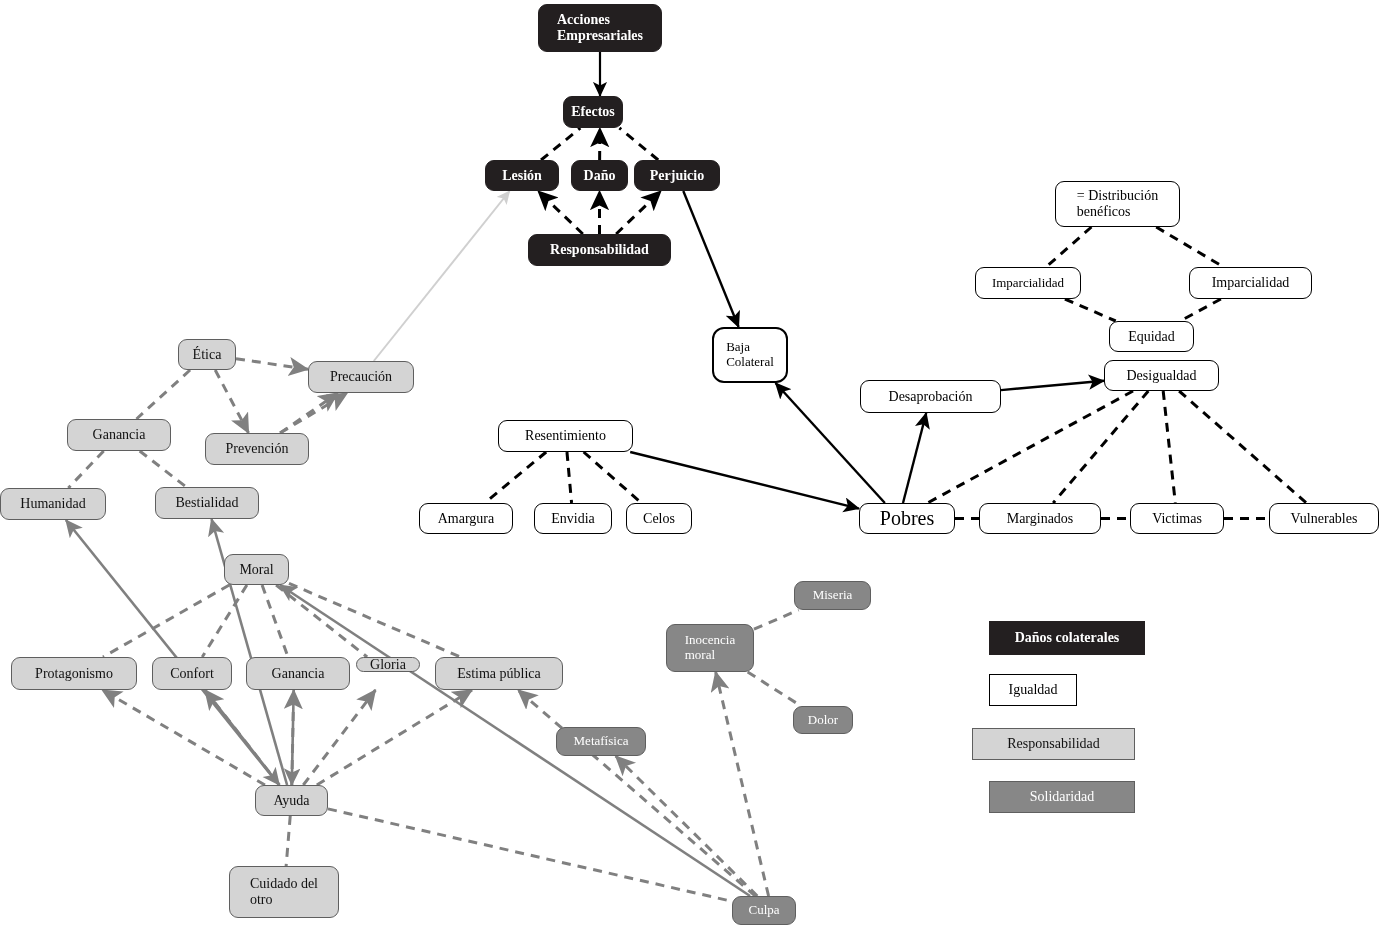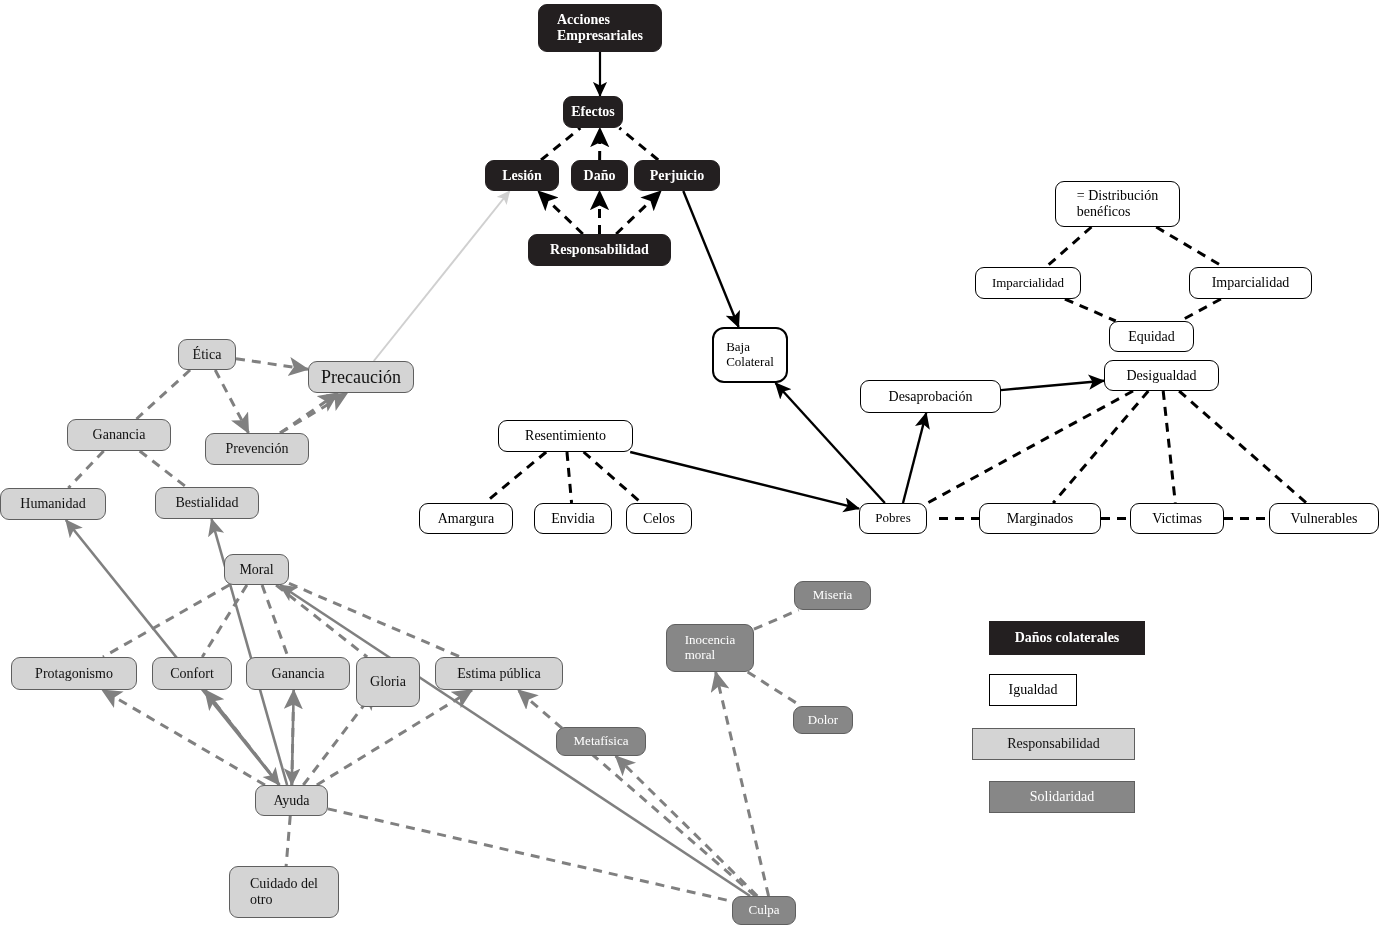--- a/index.html
+++ b/index.html
@@ -109,39 +109,39 @@
       <div class="node cat-black" style="left: 528px; top: 234px; width: 143px; height: 32px; font-size: 14px;">Responsabilidad</div>
       <div class="node cat-sharp" style="left: 712px; top: 327px; width: 76px; height: 56px; font-size: 13px;">Baja
 Colateral</div>
       <div class="node cat-white" style="left: 1055px; top: 181px; width: 125px; height: 46px; font-size: 14px;">= Distribución
 benéficos</div>
       <div class="node cat-white" style="left: 975px; top: 267px; width: 106px; height: 32px; font-size: 13px;">Imparcialidad</div>
       <div class="node cat-white" style="left: 1189px; top: 267px; width: 123px; height: 32px; font-size: 14px;">Imparcialidad</div>
       <div class="node cat-white" style="left: 1109px; top: 321px; width: 85px; height: 31px; font-size: 14px;">Equidad</div>
       <div class="node cat-white" style="left: 1104px; top: 360px; width: 115px; height: 31px; font-size: 14px;">Desigualdad</div>
       <div class="node cat-white" style="left: 860px; top: 380px; width: 141px; height: 33px; font-size: 14px;">Desaprobación</div>
-      <div class="node cat-white" style="left: 859px; top: 503px; width: 68px; height: 31px; font-size: 13px;">Pobres</div>
+      <div class="node cat-white" style="left: 859px; top: 503px; width: 96px; height: 31px; font-size: 20px;">Pobres</div>
       <div class="node cat-white" style="left: 979px; top: 503px; width: 122px; height: 31px; font-size: 14px;">Marginados</div>
       <div class="node cat-white" style="left: 1130px; top: 503px; width: 94px; height: 31px; font-size: 14px;">Victimas</div>
       <div class="node cat-white" style="left: 1269px; top: 503px; width: 110px; height: 31px; font-size: 14px;">Vulnerables</div>
       <div class="node cat-white" style="left: 498px; top: 420px; width: 135px; height: 32px; font-size: 14px;">Resentimiento</div>
       <div class="node cat-white" style="left: 419px; top: 503px; width: 94px; height: 31px; font-size: 14px;">Amargura</div>
       <div class="node cat-white" style="left: 534px; top: 503px; width: 78px; height: 31px; font-size: 14px;">Envidia</div>
       <div class="node cat-white" style="left: 626px; top: 503px; width: 66px; height: 31px; font-size: 14px;">Celos</div>
       <div class="node cat-light" style="left: 178px; top: 339px; width: 58px; height: 31px; font-size: 14px;">Ética</div>
-      <div class="node cat-light" style="left: 308px; top: 361px; width: 106px; height: 32px; font-size: 18px;">Precaución</div>
+      <div class="node cat-light" style="left: 308px; top: 361px; width: 106px; height: 32px; font-size: 14px;">Precaución</div>
       <div class="node cat-light" style="left: 205px; top: 433px; width: 104px; height: 32px; font-size: 14px;">Prevención</div>
       <div class="node cat-light" style="left: 67px; top: 419px; width: 104px; height: 32px; font-size: 14px;">Ganancia</div>
       <div class="node cat-light" style="left: 0px; top: 488px; width: 106px; height: 32px; font-size: 14px;">Humanidad</div>
       <div class="node cat-light" style="left: 155px; top: 487px; width: 104px; height: 32px; font-size: 14px;">Bestialidad</div>
       <div class="node cat-light" style="left: 224px; top: 554px; width: 65px; height: 31px; font-size: 14px;">Moral</div>
       <div class="node cat-light" style="left: 11px; top: 657px; width: 126px; height: 33px; font-size: 14px;">Protagonismo</div>
       <div class="node cat-light" style="left: 152px; top: 657px; width: 80px; height: 33px; font-size: 14px;">Confort</div>
       <div class="node cat-light" style="left: 246px; top: 657px; width: 104px; height: 33px; font-size: 14px;">Ganancia</div>
-      <div class="node cat-light" style="left: 356px; top: 657px; width: 64px; height: 50px; font-size: 14px;">Gloria</div>
+      <div class="node cat-light" style="left: 356px; top: 657px; width: 64px; height: 15px; font-size: 14px;">Gloria</div>
       <div class="node cat-light" style="left: 435px; top: 657px; width: 128px; height: 33px; font-size: 14px;">Estima pública</div>
       <div class="node cat-light" style="left: 255px; top: 785px; width: 73px; height: 31px; font-size: 14px;">Ayuda</div>
       <div class="node cat-light" style="left: 229px; top: 866px; width: 110px; height: 52px; font-size: 14px;">Cuidado del
 otro</div>
       <div class="node cat-mid" style="left: 794px; top: 581px; width: 77px; height: 29px; font-size: 13px;">Miseria</div>
       <div class="node cat-mid" style="left: 666px; top: 624px; width: 88px; height: 48px; font-size: 13px;">Inocencia
 moral</div>
       <div class="node cat-mid" style="left: 793px; top: 706px; width: 60px; height: 28px; font-size: 13px;">Dolor</div>
       <div class="node cat-mid" style="left: 556px; top: 727px; width: 90px; height: 29px; font-size: 13px;">Metafísica</div>
       <div class="node cat-mid" style="left: 732px; top: 896px; width: 64px; height: 29px; font-size: 13px;">Culpa</div>

